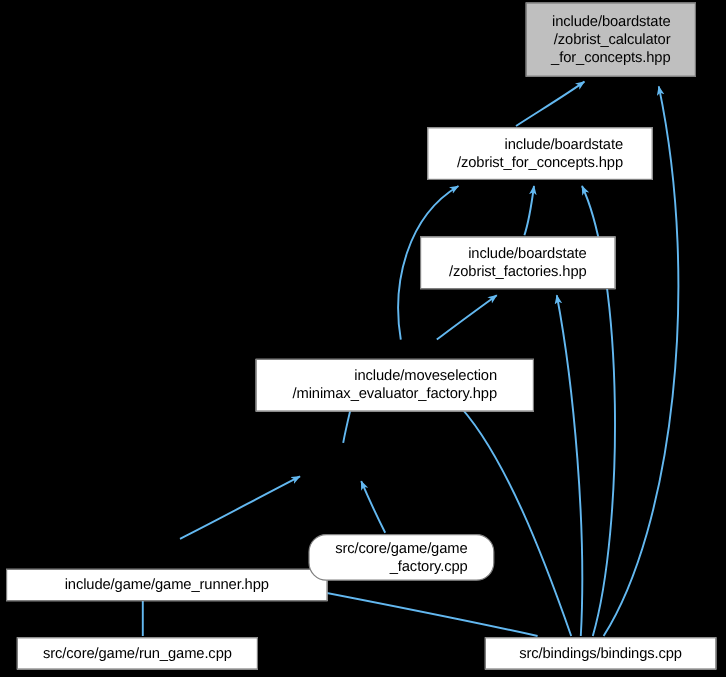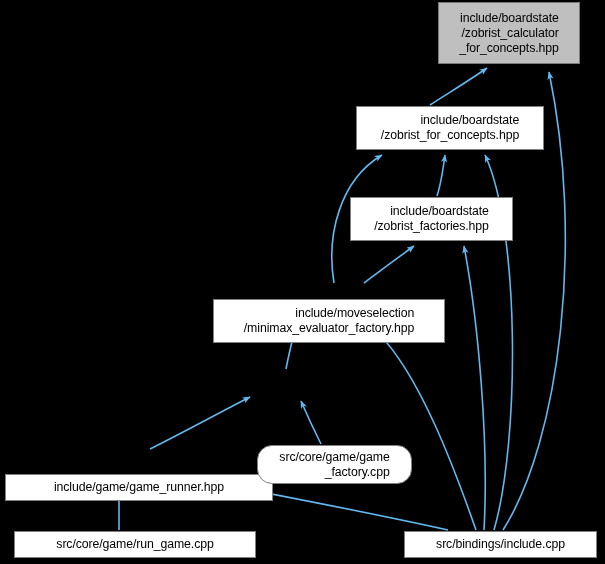--- a/index.html
+++ b/index.html
@@ -114,21 +114,21 @@
 
   <div class="gnode" style="left:5px; top:450px; width:268px; height:27px;margin-top:24px;">
     <span class="label">include/game/game_runner.hpp</span>
   </div>
 
   <div class="gnode" style="left:257px; top:445px; width:155px; height:39px;border-radius:15px;">
     <span class="label">src/core/game/game
 _factory.cpp</span>
   </div>
 
-  <div class="gnode" style="left:14px; top:531px; width:242px; height:27px;">
+  <div class="gnode" style="left:14px; top:531px; width:201px; height:27px;">
     <span class="label">src/core/game/run_game.cpp</span>
   </div>
 
   <div class="gnode" style="left:404px; top:531px; width:193px; height:27px;">
-    <span class="label">src/bindings/include.cpp</span>
+    <span class="label">src/bindings/bindings.cpp</span>
   </div>
 
 </div>
 
 </body></html>

